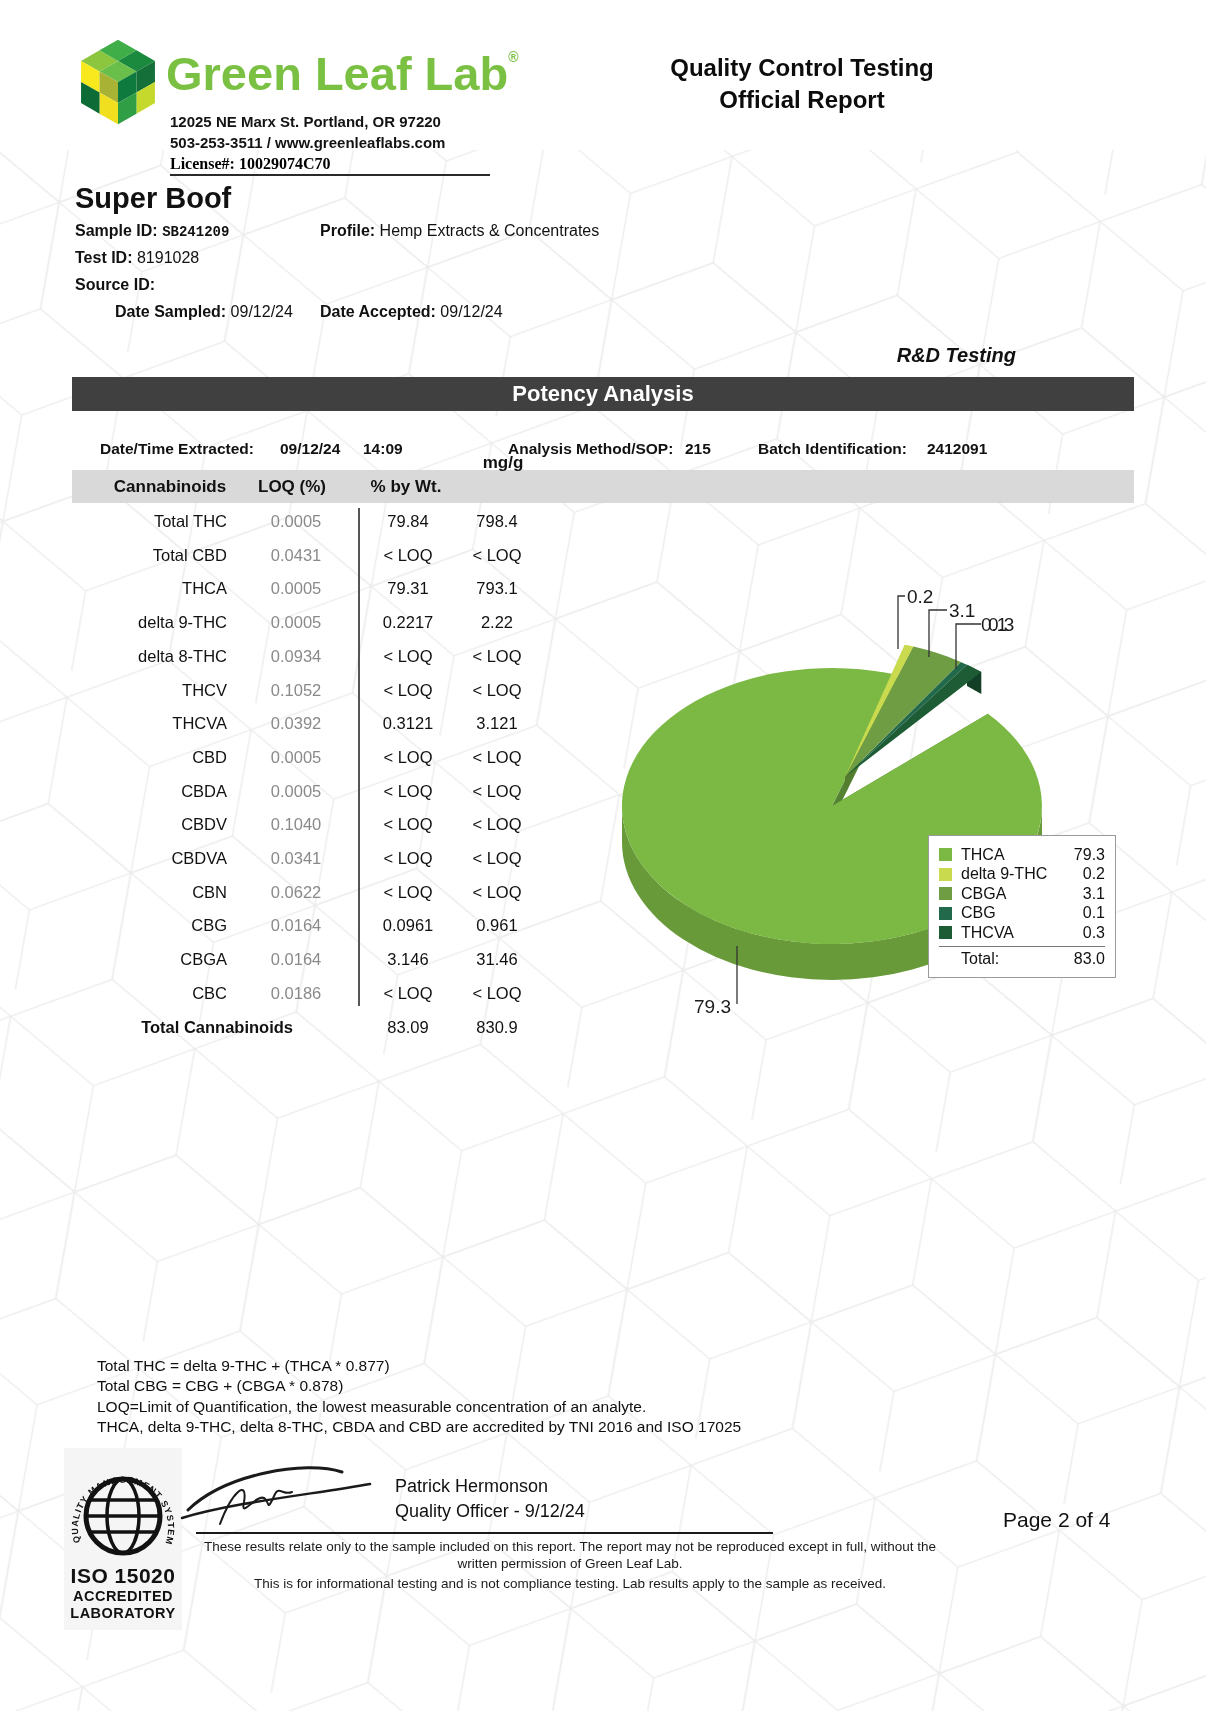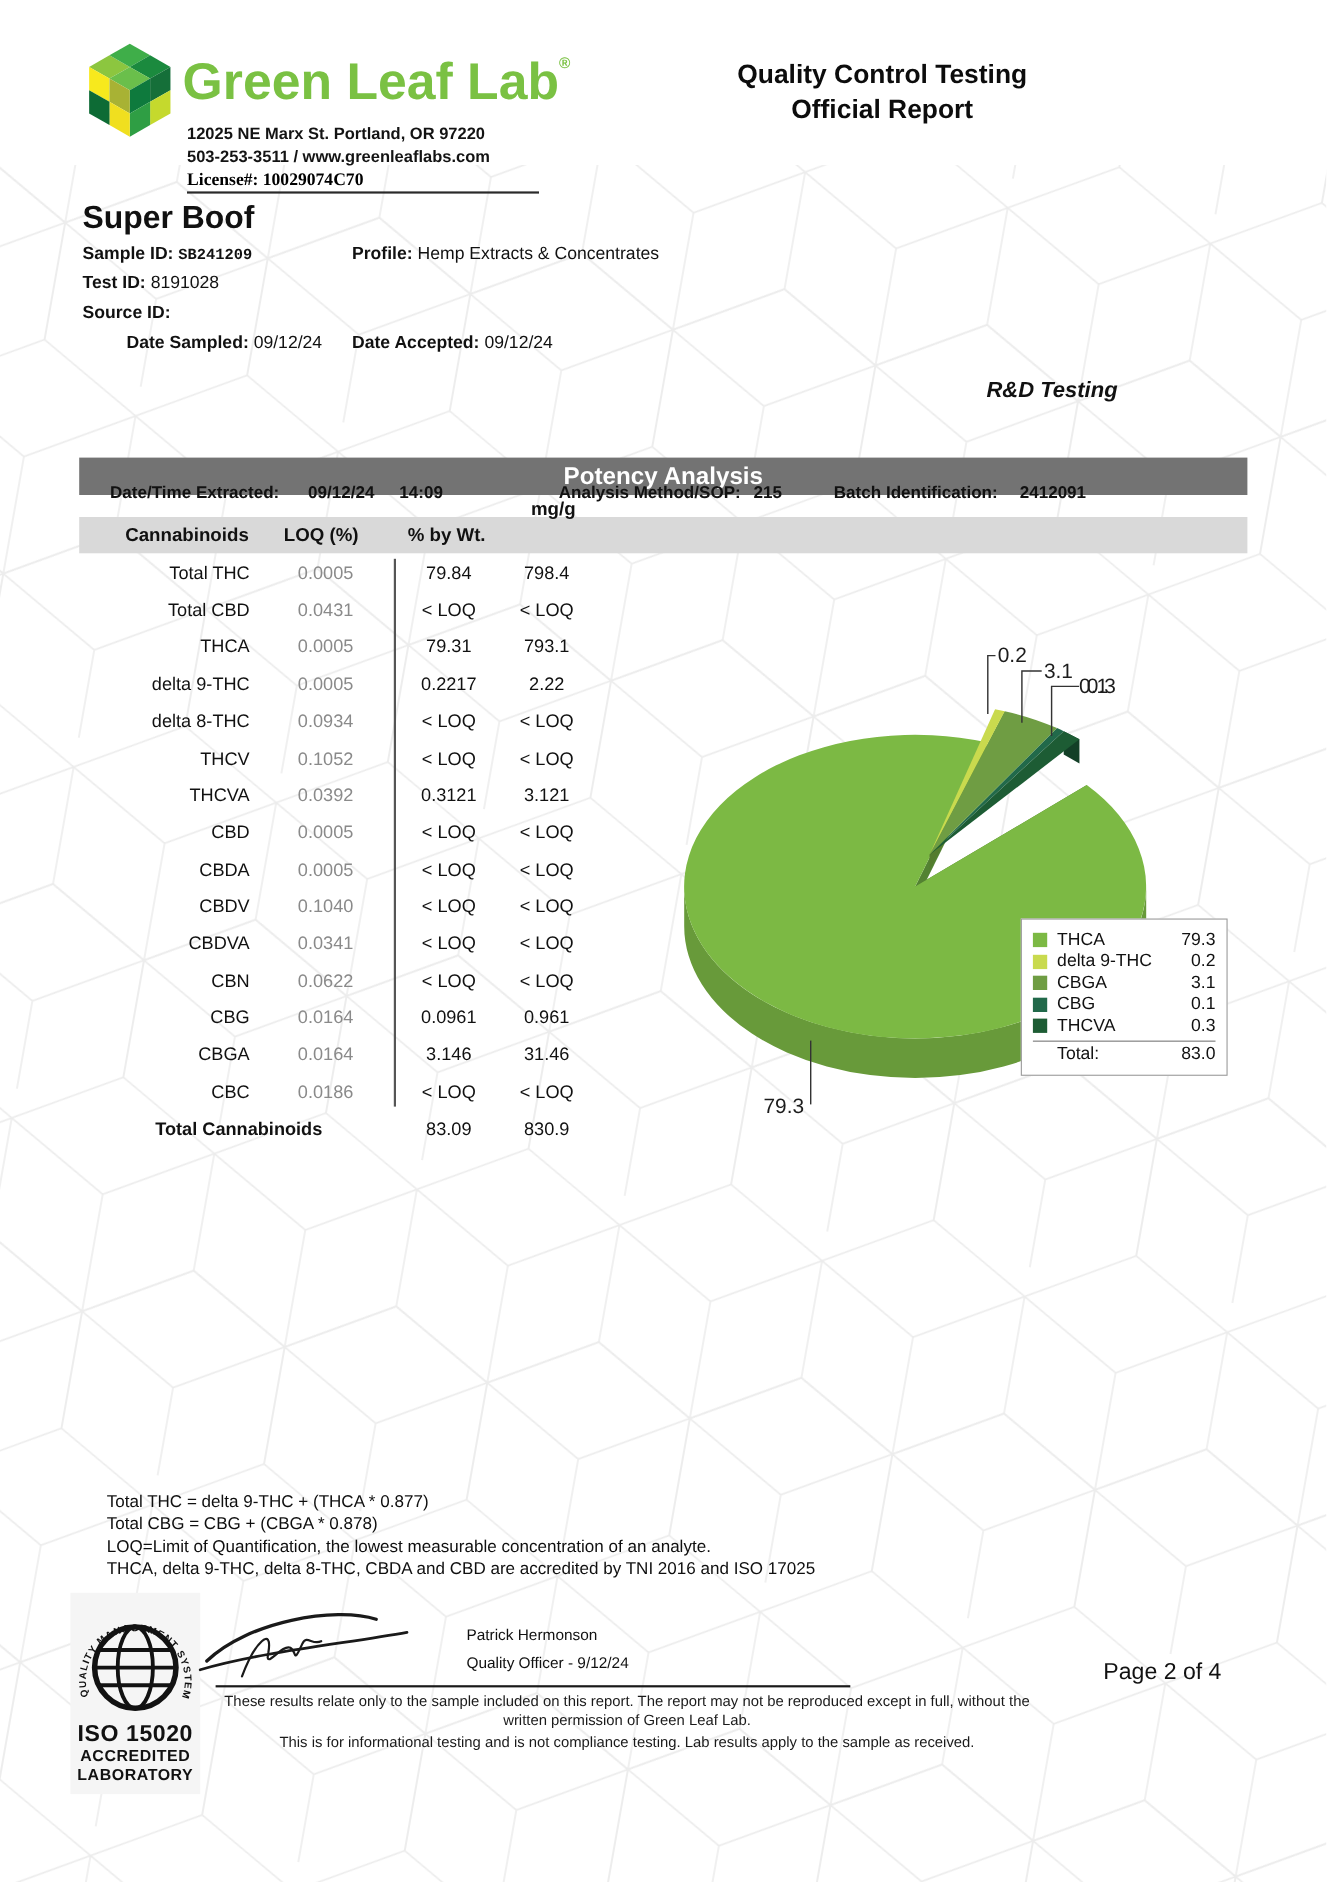--- a/index.html
+++ b/index.html
@@ -12,21 +12,21 @@
   .addr{font-size:15px;font-weight:bold;color:#131313;}
   .license{font-family:"Liberation Serif", serif;font-size:16px;font-weight:bold;color:#000;}
   .qc-title{font-size:24px;font-weight:bold;text-align:center;line-height:32px;color:#0c0c0c;}
   
   .sample-name{font-size:29px;font-weight:bold;}
   .f-label{font-size:16px;font-weight:bold;}
   .f-value{font-size:16px;font-weight:normal;}
   .f-value-b{font-size:14px;font-weight:bold;font-family:Liberation Mono, monospace;}
   .rd{font-size:20px;font-weight:bold;font-style:italic;}
   
-  .black-bar{left:72px;top:416px;width:1062px;height:34px;background:#737373;
+  .black-bar{left:72px;top:377px;width:1062px;height:34px;background:#404040;
              color:#fff;font-size:22px;font-weight:bold;text-align:center;line-height:34px;}
   .ext-label{font-size:15.5px;font-weight:bold;}
   .band{left:72px;top:470px;width:1062px;height:33px;background:#d9d9d9;}
   .th{font-size:17px;font-weight:bold;line-height:33px;text-align:center;}
   .profile-title{font-size:17px;font-weight:bold;line-height:33px;text-align:center;}
   
   #tbl{left:72px;top:505px;width:470px;height:545px;}
   .trow{position:absolute;left:0;width:470px;height:33.7px;line-height:33.7px;font-size:16.5px;}
   .c-name{position:absolute;left:0;width:155px;text-align:right;}
   .c-loq{position:absolute;left:184px;width:80px;text-align:center;color:#8a8a8a;}
@@ -44,21 +44,21 @@
   .lval{text-align:right;}
   .lsep{height:1px;background:#777;margin:3px 0 2px 0;}
   .ltotal{display:flex;height:21px;align-items:center;}
   .ltotal .lname{margin-left:22px;}
   
   #fnotes{left:97px;top:1356px;font-size:15.5px;line-height:20.3px;color:#0f0f0f;}
   
   .iso-block{left:64px;top:1448px;width:118px;background:#f5f5f5;text-align:center;padding-bottom:8px;}
   .iso-big{font-size:21px;font-weight:bold;letter-spacing:0.5px;}
   .iso-small{font-size:14.5px;font-weight:bold;letter-spacing:0.5px;line-height:17px;}
-  .signer{font-size:14px;line-height:25px;margin-left:29px;}
+  .signer{font-size:18px;line-height:25px;}
   .sig-line{left:196px;top:1532px;width:577px;height:2px;background:#1a1a1a;}
   .disc{font-size:13.5px;text-align:center;color:#1a1a1a;}
   .pageno{font-size:21px;}
 </style>
 </head>
 <body>
 
 <div id="page">
 
   <svg class="abs" style="left:0;top:0;" width="1206" height="1711">

